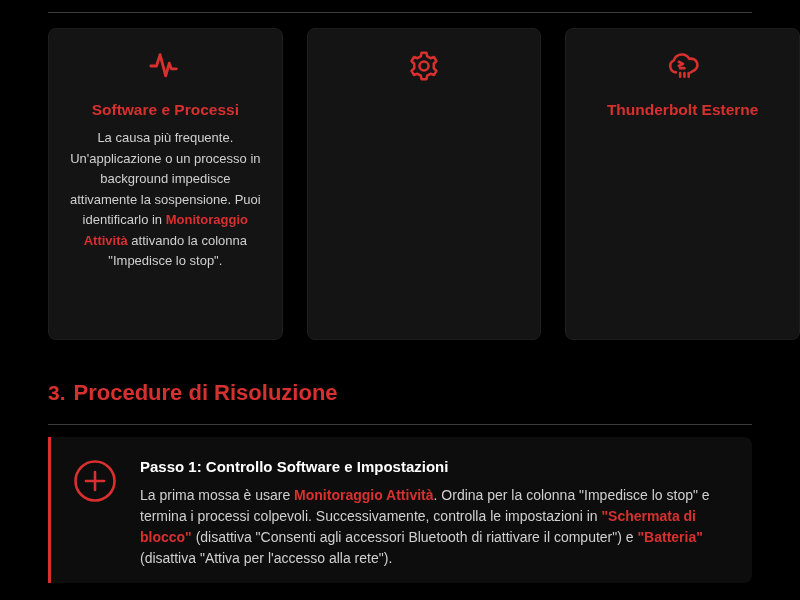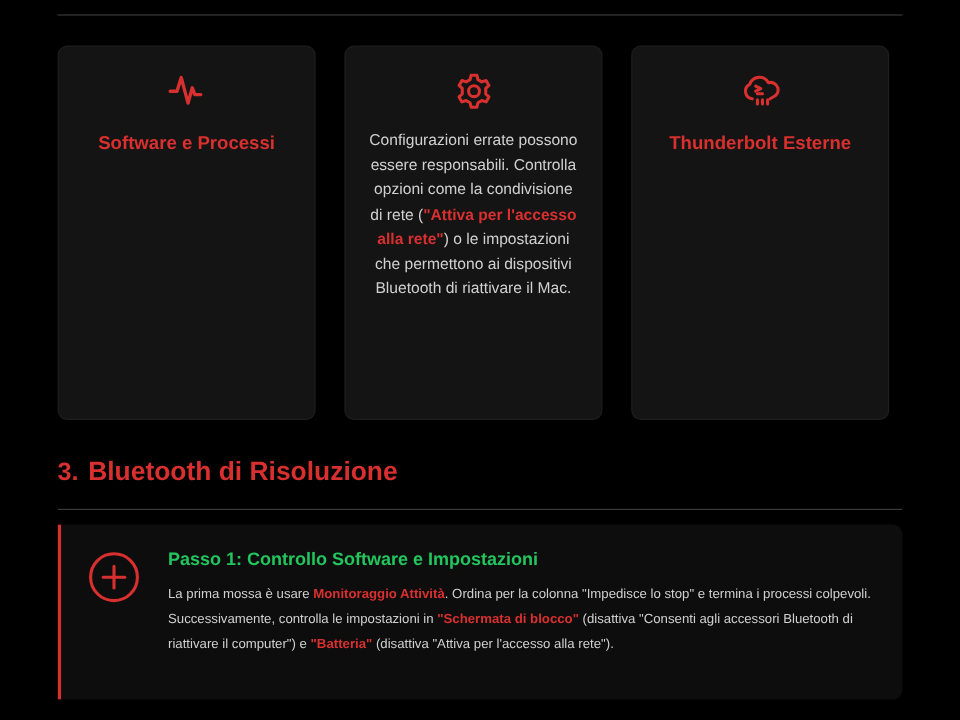--- a/index.html
+++ b/index.html
@@ -22,23 +22,23 @@
       left: 48px;
       width: 704px;
       height: 1px;
       background: #3a3a3a;
     }
     .rule.top { top: 12px; }
     .rule.mid { top: 424px; }
 
     .cards {
       position: absolute;
-      top: 38px;
+      top: 28px;
       left: 48px;
-      width: 693px;
+      width: 752px;
       height: 312px;
       display: flex;
       gap: 24px;
     }
     .card {
       flex: 1;
       background: #141414;
       border: 1px solid #1e1e1e;
       border-radius: 8px;
       box-sizing: border-box;
@@ -104,73 +104,73 @@
       height: 44px;
     }
     .step-body {
       position: absolute;
       left: 89px;
       top: 20px;
       right: 18px;
     }
     .step-title {
       margin: 0 0 8px 0;
-      color: #22c55e;
+      color: #ffffff;
       font-weight: bold;
       font-size: 15px;
       line-height: 20px;
     }
     .step-text {
       margin: 0;
-      font-size: 11px;
+      font-size: 14px;
       line-height: 21px;
       color: #d0d0d0;
     }
   </style>
 </head>
 <body>
 
 <div class="page">
 
   <div class="rule top"></div>
 
   <div class="cards">
 
     <div class="card">
       <svg class="card-icon" viewBox="0 0 24 24" fill="none" stroke="#d8302f" stroke-width="2" stroke-linecap="round" stroke-linejoin="round">
         <polyline points="2,12 6,12 8.5,4 12.5,19 15,10 16.5,14 20,14"></polyline>
       </svg>
       <h3 class="card-title">Software e Processi</h3>
+      <p class="card-text"><span>La causa più frequente. Un'applicazione o un processo in background impedisce attivamente la sospensione. Puoi identificarlo in </span><span class="hl">Monitoraggio Attività</span><span> attivando la colonna "Impedisce lo stop".</span></p>
     </div>
 
     <div class="card">
       <svg class="card-icon" viewBox="0 0 24 24" fill="none" stroke="#d8302f" stroke-width="1.8" stroke-linecap="round" stroke-linejoin="round">
         <path d="M10.3 2.6 L13.7 2.6 L14.3 5.2 L16.6 6.5 L19.1 5.7 L20.8 8.6 L18.9 10.4 L18.9 13.6 L20.8 15.4 L19.1 18.3 L16.6 17.5 L14.3 18.8 L13.7 21.4 L10.3 21.4 L9.7 18.8 L7.4 17.5 L4.9 18.3 L3.2 15.4 L5.1 13.6 L5.1 10.4 L3.2 8.6 L4.9 5.7 L7.4 6.5 L9.7 5.2 Z"></path>
         <circle cx="12" cy="12" r="3.2"></circle>
       </svg>
-      <p class="card-text" style="margin-top:8px;"><span>Configurazioni errate possono essere responsabili. Controlla opzioni come la condivisione di rete (</span><span class="hl">"Attiva per l'accesso alla rete"</span><span>) o le impostazioni che permettono ai dispositivi Bluetooth di riattivare il Mac.</span></p>
     </div>
 
     <div class="card">
       <svg class="card-icon" viewBox="0 0 24 24" fill="none" stroke="#d8302f" stroke-width="1.8" stroke-linecap="round" stroke-linejoin="round">
         <path d="M7 16.5 A4.5 4.5 0 0 1 5.5 8 A6 6 0 0 1 16.5 7 A4.2 4.2 0 0 1 19 15.5 L17.5 16.5"></path>
         <polyline points="9,9 12,10.5 9,12"></polyline>
         <line x1="10" y1="13.5" x2="13" y2="13.5"></line>
         <line x1="10" y1="17" x2="10" y2="19.5"></line>
         <line x1="13" y1="17" x2="13" y2="19.5"></line>
         <line x1="16" y1="17" x2="16" y2="19.5"></line>
       </svg>
       <h3 class="card-title">Thunderbolt Esterne</h3>
     </div>
 
   </div>
 
   <h2 class="section-heading">
     <span class="section-num">3.</span>
-    <span>Bluetooth di Risoluzione</span>
+    <span>Procedure di Risoluzione</span>
   </h2>
 
   <div class="rule mid"></div>
 
   <div class="step">
     <svg class="step-icon" viewBox="0 0 44 44" fill="none" stroke="#d8302f" stroke-width="2.6" stroke-linecap="round">
       <circle cx="22" cy="22" r="19.5"></circle>
       <line x1="22" y1="13" x2="22" y2="31"></line>
       <line x1="13" y1="22" x2="31" y2="22"></line>
     </svg>

